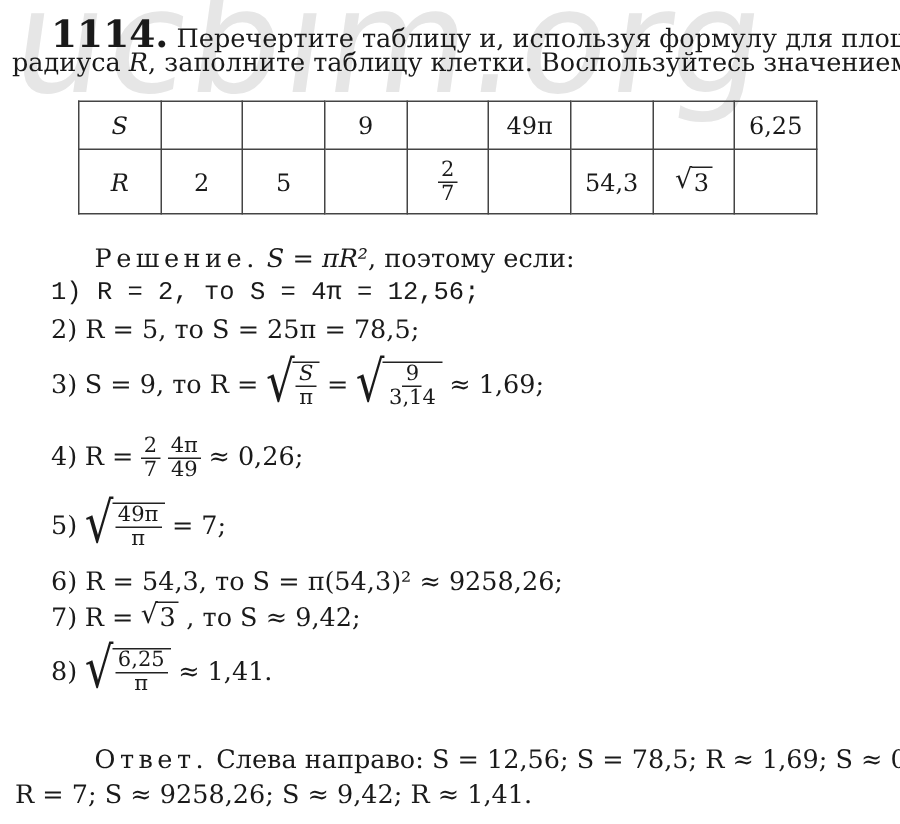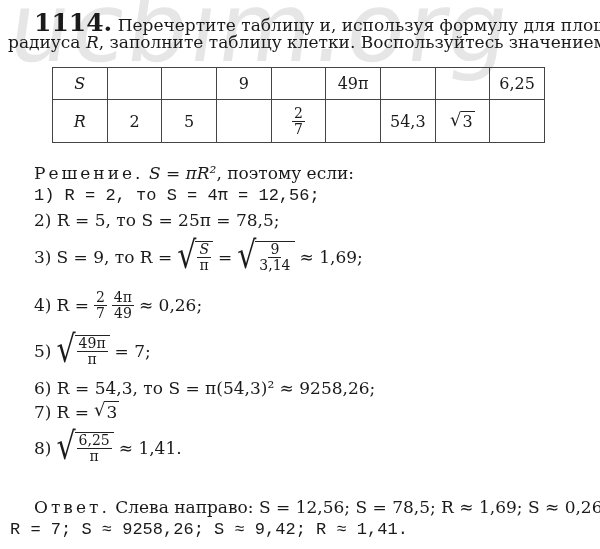--- a/index.html
+++ b/index.html
@@ -9,21 +9,21 @@
   }
   .wm {
     position:absolute; left:10px; top:-28px; font-family:"DejaVu Sans",sans-serif;
     font-size:96px; color:#e6e6e6; letter-spacing:2px; transform:skewX(-8deg);
     z-index:0; white-space:nowrap;
   }
   .layer { position:absolute; left:0; top:0; width:600px; height:549px; z-index:1; }
   .line { position:absolute; white-space:nowrap; font-size:17px; }
   i, .it { font-style:italic; }
   .b { font-weight:bold; }
-  .sp { letter-spacing:3px; }
+  .sp { letter-spacing:3px;margin-left:29px; }
 
   table.tb {
     position:absolute; left:52px; top:67px; width:493px; height:75px;
     border-collapse:collapse; table-layout:fixed; font-size:16px;
   }
   table.tb td { border:1px solid #444; text-align:center; vertical-align:middle; padding:0; }
   table.tb tr.r1 td { height:31px; }
   table.tb tr.r2 td { height:42px; }
 
   .frac { display:inline-flex; flex-direction:column; align-items:center; vertical-align:middle; line-height:1.05; font-size:14px; }
@@ -161,36 +161,37 @@
     <span>R = 54,3, то S = π(54,3)² ≈ 9258,26;</span>
   </div>
 
   <div class="line" style="left:34px; top:401px; display:flex; align-items:center; gap:5px;">
     <span>7)</span>
     <span>R =</span>
     <span class="sqrt small">
         <span class="rad">√</span>
         <span class="under">3</span>
       </span>
+    <span>, то S ≈ 9,42;</span>
   </div>
 
   <div class="line" style="left:34px; top:432px; display:flex; align-items:center; gap:5px;">
     <span>8)</span>
     <span class="sqrt">
         <span class="rad">√</span>
         <span class="under">
       <span class="frac">
             <span class="num">6,25</span>
             <span class="den">π</span>
           </span>
     </span>
       </span>
     <span>≈ 1,41.</span>
   </div>
 
   <div class="line" style="left:34px; top:497px;">
     <span class="sp">Ответ.</span>
     <span>Слева направо: S = 12,56; S = 78,5; R ≈ 1,69; S ≈ 0,26;</span>
   </div>
-  <div class="line" style="left:10px; top:520px;font-family:Liberation Mono, monospace;">
+  <div class="line" style="left:10px; top:520px;">
     <span>R = 7; S ≈ 9258,26; S ≈ 9,42; R ≈ 1,41.</span>
   </div>
 </div>
 
 </body></html>

